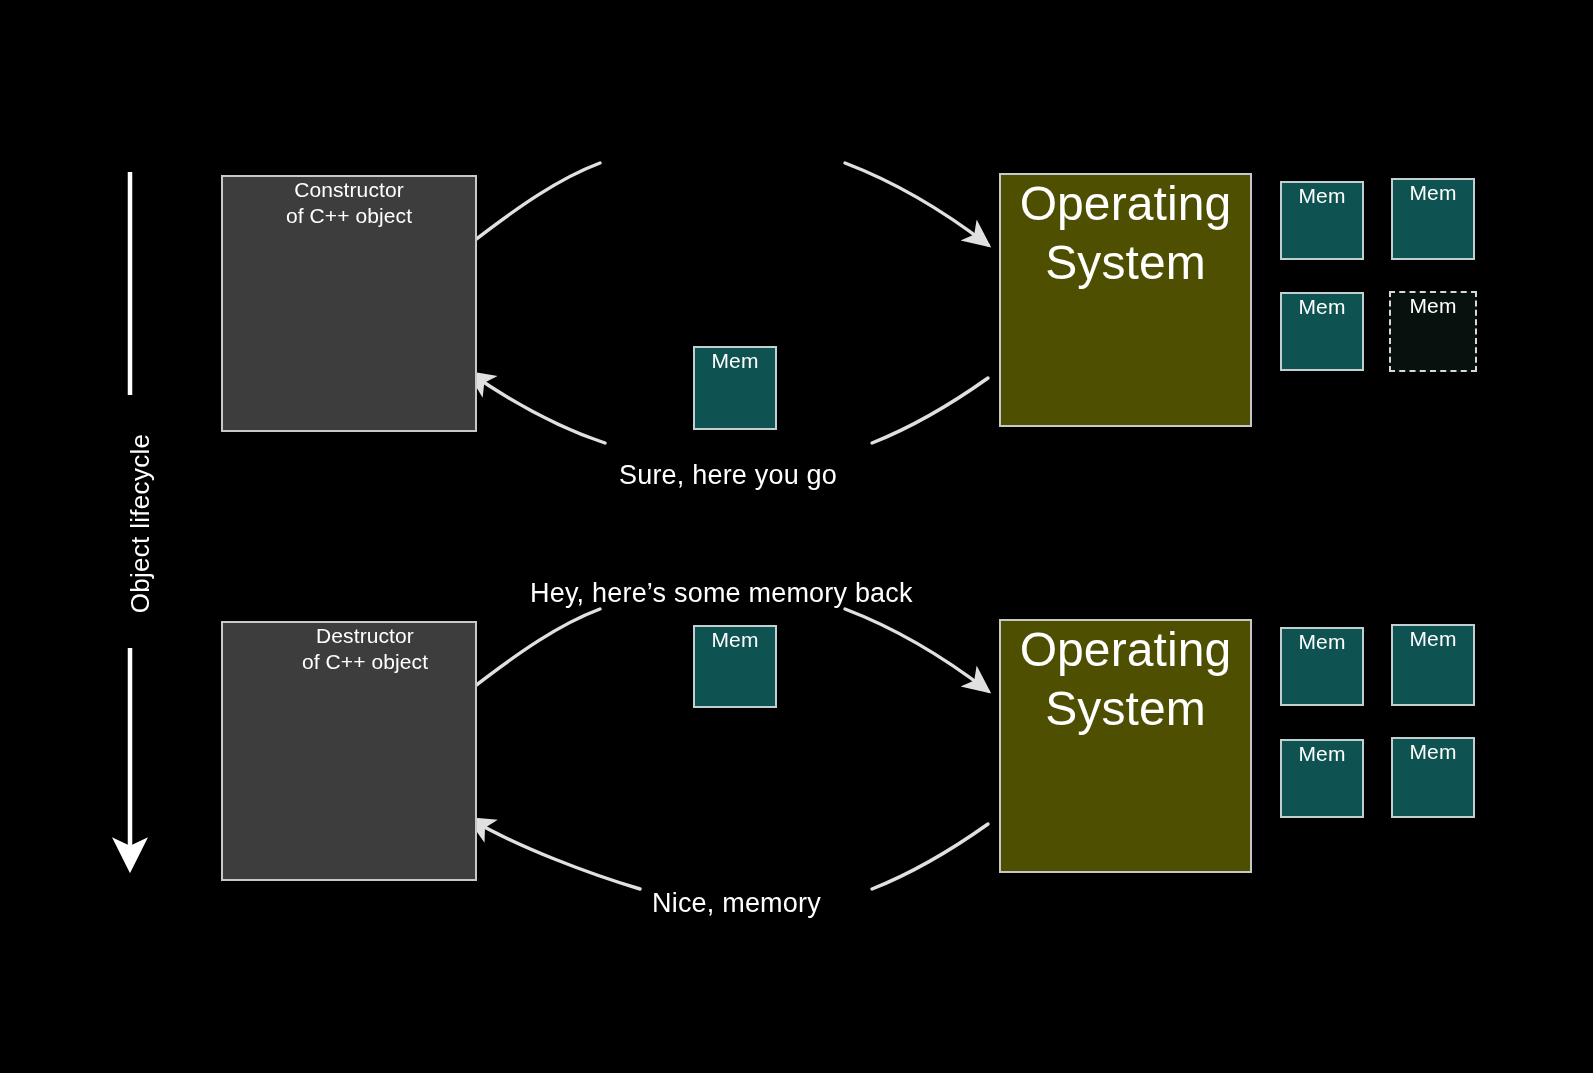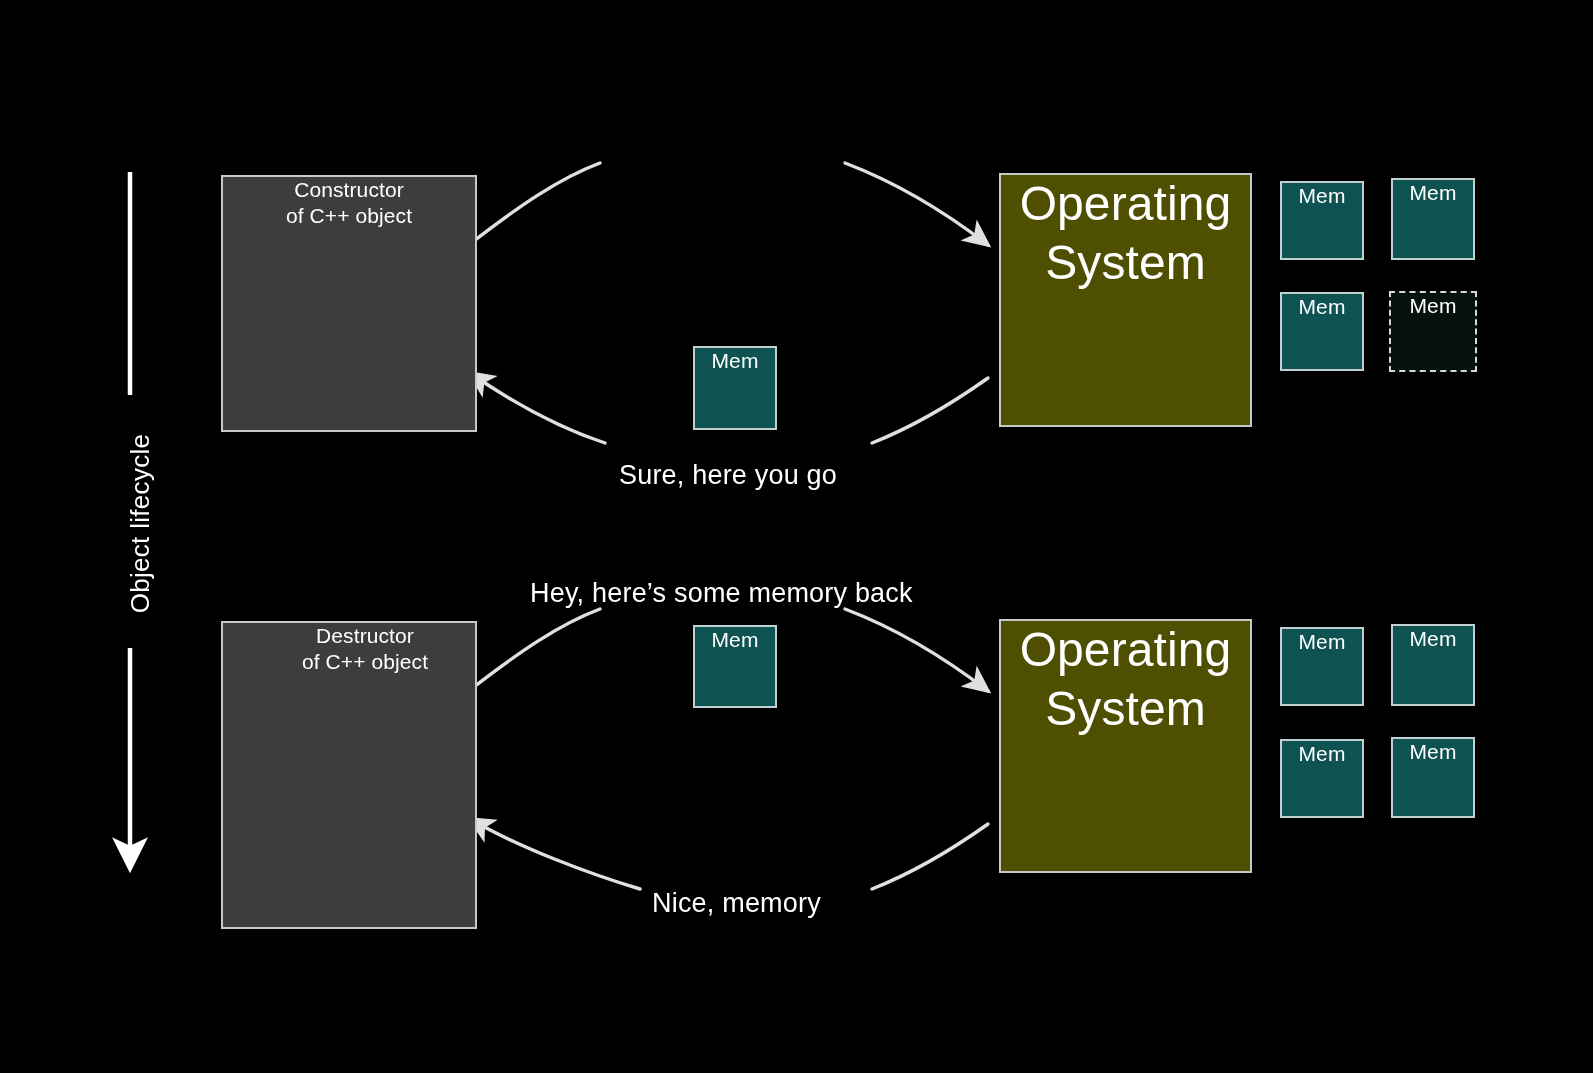--- a/index.html
+++ b/index.html
@@ -164,21 +164,21 @@
   <div class="node-box mem-box" style="left:1383px; top:178px; width:84px; height:82px;">
     <span>Mem</span>
   </div>
   <div class="node-box mem-box" style="left:1272px; top:292px; width:84px; height:79px;">
     <span>Mem</span>
   </div>
   <div class="node-box mem-box freed" style="left:1381px; top:291px; width:88px; height:81px;">
     <span>Mem</span>
   </div>
 
-  <div class="node-box actor-box" style="left:213px; top:621px; width:256px; height:308px;padding-left:32px;">
+  <div class="node-box actor-box" style="left:213px; top:621px; width:256px; height:260px;padding-left:32px;">
     <div>
       <div>Destructor</div>
       <div>of C++ object</div>
     </div>
   </div>
 
   <div class="node-box os-box" style="left:991px; top:619px; width:253px; height:254px;">
     <div>
       <div>Operating</div>
       <div>System</div>

